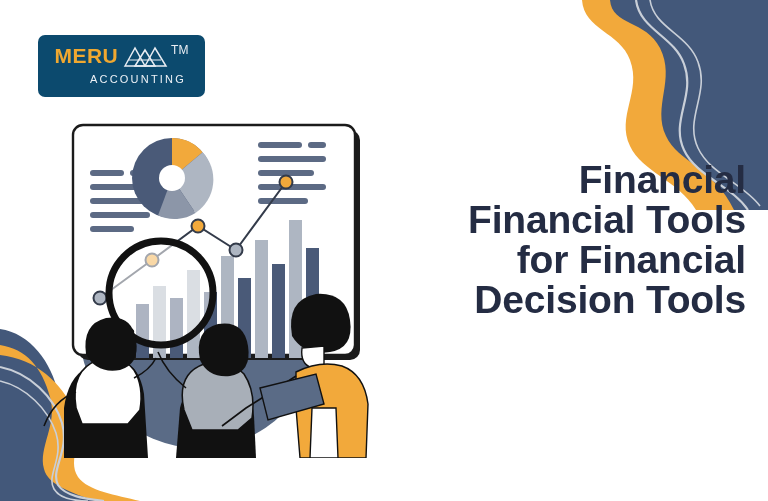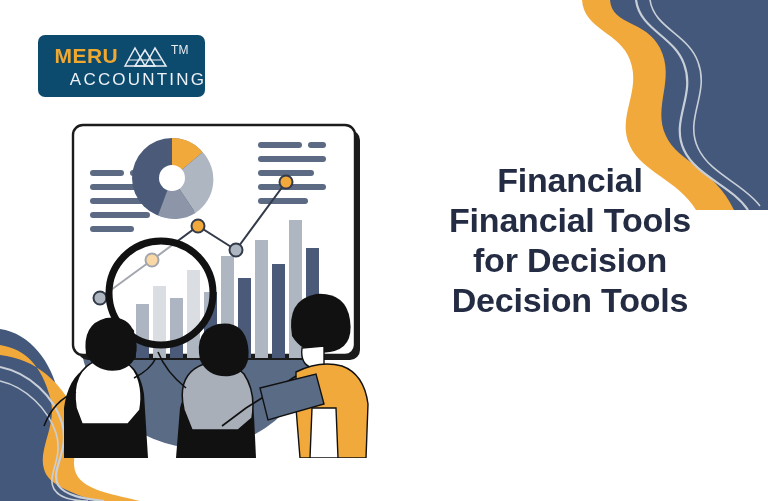--- a/index.html
+++ b/index.html
@@ -36,33 +36,33 @@
     font-size:21px;font-weight:bold;
     letter-spacing:.4px;line-height:22px;
   }
   #logo-mark{margin-left:5px;margin-top:0px;}
   #logo-tm{
     color:#E9EDF3;font-size:12px;line-height:8px;
     margin-left:2px;margin-top:1px;
   }
   #logo-accounting{
     color:#EDF1F6;
-    font-size:17px;line-height:19px;
+    font-size:11px;line-height:19px;
     letter-spacing:2.2px;
     margin-top:1px;
     margin-left:33px;
   }
 
   
   #headline{
     position:absolute;
-    left:386px;top:160px;width:368px;
-    text-align:center;
+    left:378px;top:160px;width:368px;
+    text-align:right;
     color:#242C43;
-    font-size:34px;
+    font-size:39px;
     font-weight:bold;
     line-height:40px;
     letter-spacing:-0.2px;
   }
   #headline .ln{display:block;white-space:nowrap;}
 
   
   #illustration{
     position:absolute;left:24px;top:108px;
     width:350px;height:350px;
@@ -103,21 +103,21 @@
         </g>
       </svg>
       <span id="logo-tm">TM</span>
     </div>
     <div id="logo-accounting">ACCOUNTING</div>
   </div>
 
   <div id="headline">
     <span class="ln">Financial</span>
     <span class="ln">Financial Tools</span>
-    <span class="ln">for Decision</span>
+    <span class="ln">for Financial</span>
     <span class="ln">Decision Tools</span>
   </div>
 
   <svg id="illustration" viewBox="0 0 350 350">
 
     <circle cx="175" cy="220" r="120" fill="#5A6B86"></circle>
     <path d="M55 220 A120 120 0 0 1 295 220 L295 120 L55 120 Z" fill="#ffffff" opacity="0"></path>
 
     <g>
       <rect x="54" y="22" width="282" height="230" rx="10" fill="#1b1b1b"></rect>

